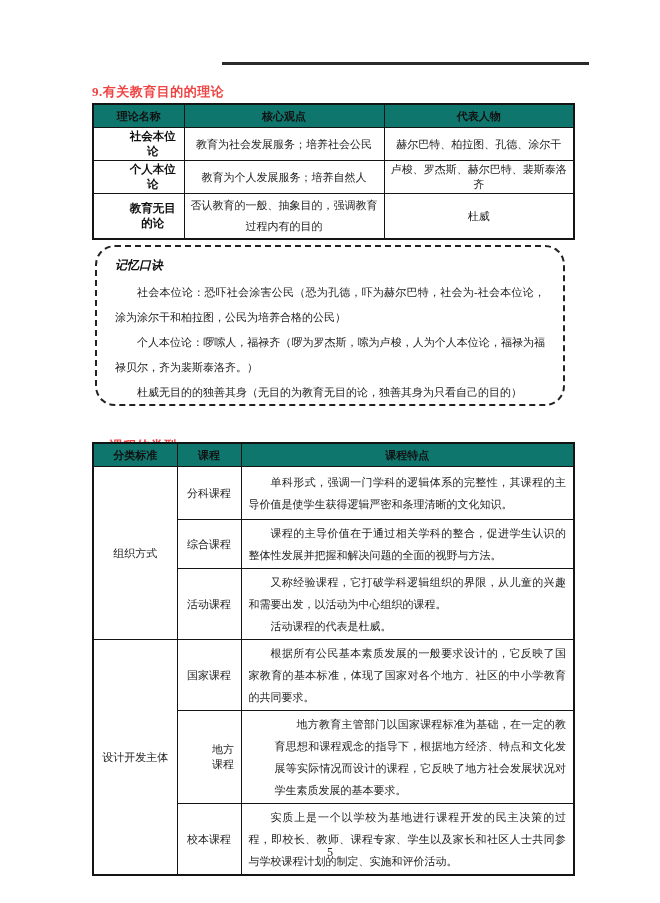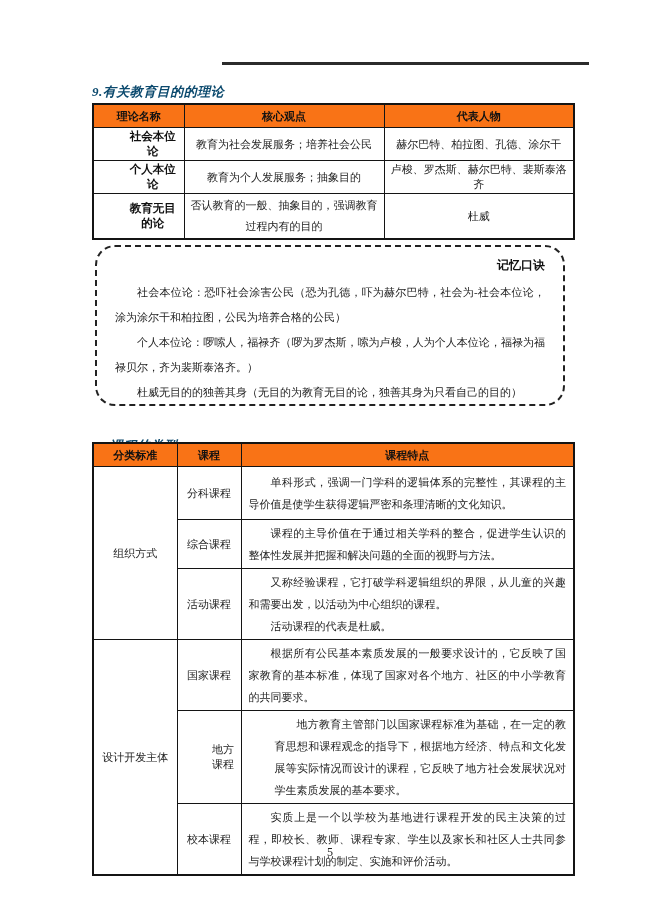--- a/index.html
+++ b/index.html
@@ -13,41 +13,40 @@
   }
   .page{position:absolute;left:0;top:0;width:660px;height:903px;background:#fff;}
 
   .header-rule{
     position:absolute;left:222px;top:62px;width:367px;height:3px;
     background:#2b2b2b;
   }
 
   .sec-title{
     position:absolute;left:92px;
-    font-size:13px;font-weight:bold;color:#0c4a6e;
+    font-size:13px;font-weight:bold;color:#ef4444;
     letter-spacing:0.5px;
-    font-style:italic;
   }
   #title9{top:83px;}
   #title10{top:437px;}
 
   table{border-collapse:collapse;table-layout:fixed;}
   .doc-table{
     position:absolute;left:92px;width:481px;
     font-size:11px;color:#222;
     border:2px solid #141414;
   }
   .doc-table th,.doc-table td{
     border:1px solid #141414;
     padding:1px 5px;
     text-align:center;vertical-align:middle;
     overflow:hidden;
   }
   .doc-table th{
-    background:#f97316;
+    background:#0f766e;
     font-weight:bold;color:#111;
     height:20px;
   }
   #table9{top:103px;}
   #table9 td.theory{font-weight:bold;font-size:11.5px;color:#101010;padding-left:33px;}
   #table9 .r1 td{height:23px;}
   #table9 .r2 td{height:23px;}
   #table9 .r3 td{height:42px;}
   #table9 td.wrap2{line-height:21px;}
 
@@ -69,22 +68,23 @@
 
   .mnemonic{
     position:absolute;left:95px;top:245px;width:470px;height:161px;
     border:2px dashed #222;
     border-radius:20px;
     box-sizing:border-box;
     padding:8px 18px 0 18px;
     font-size:11px;color:#222;
   }
   .mnemonic-title{
-    text-align:right;font-weight:bold;font-size:12px;color:#111;
+    text-align:left;font-weight:bold;font-size:12px;color:#111;
     margin:2px 0 6px 0;
+    font-style:italic;
   }
   .mnemonic p{
     margin:0;text-indent:2em;line-height:25px;text-align:justify;
   }
 
   .page-number{
     position:absolute;left:0;top:845px;width:660px;
     text-align:center;font-size:12px;color:#222;
   }
 </style>
@@ -111,21 +111,21 @@
       </tr>
     </thead>
     <tbody>
       <tr class="r1">
         <td class="theory">社会本位论</td>
         <td>教育为社会发展服务；培养社会公民</td>
         <td>赫尔巴特、柏拉图、孔德、涂尔干</td>
       </tr>
       <tr class="r2">
         <td class="theory">个人本位论</td>
-        <td>教育为个人发展服务；抽象目的</td>
+        <td>教育为个人发展服务；培养自然人</td>
         <td>卢梭、罗杰斯、赫尔巴特、裴斯泰洛齐</td>
       </tr>
       <tr class="r3">
         <td class="theory">教育无目的论</td>
         <td class="wrap2">否认教育的一般、抽象目的，强调教育过程内有的目的</td>
         <td>杜威</td>
       </tr>
     </tbody>
   </table>
 

